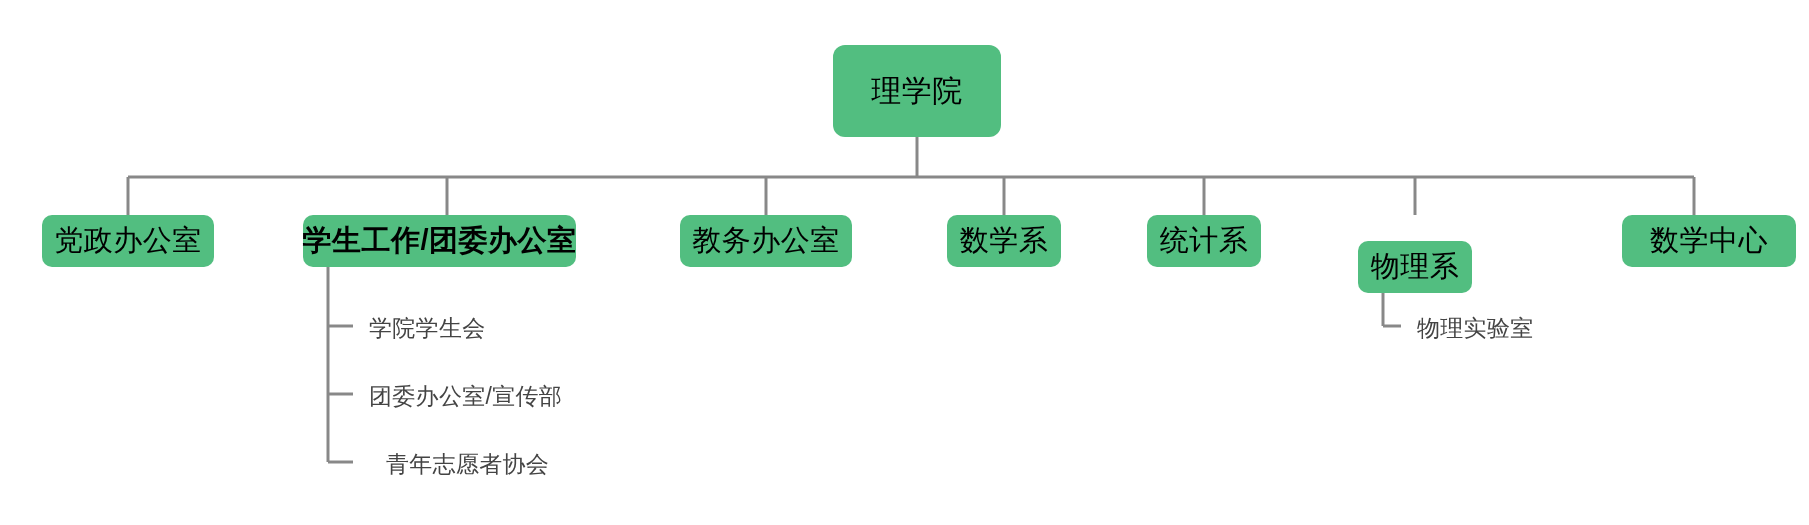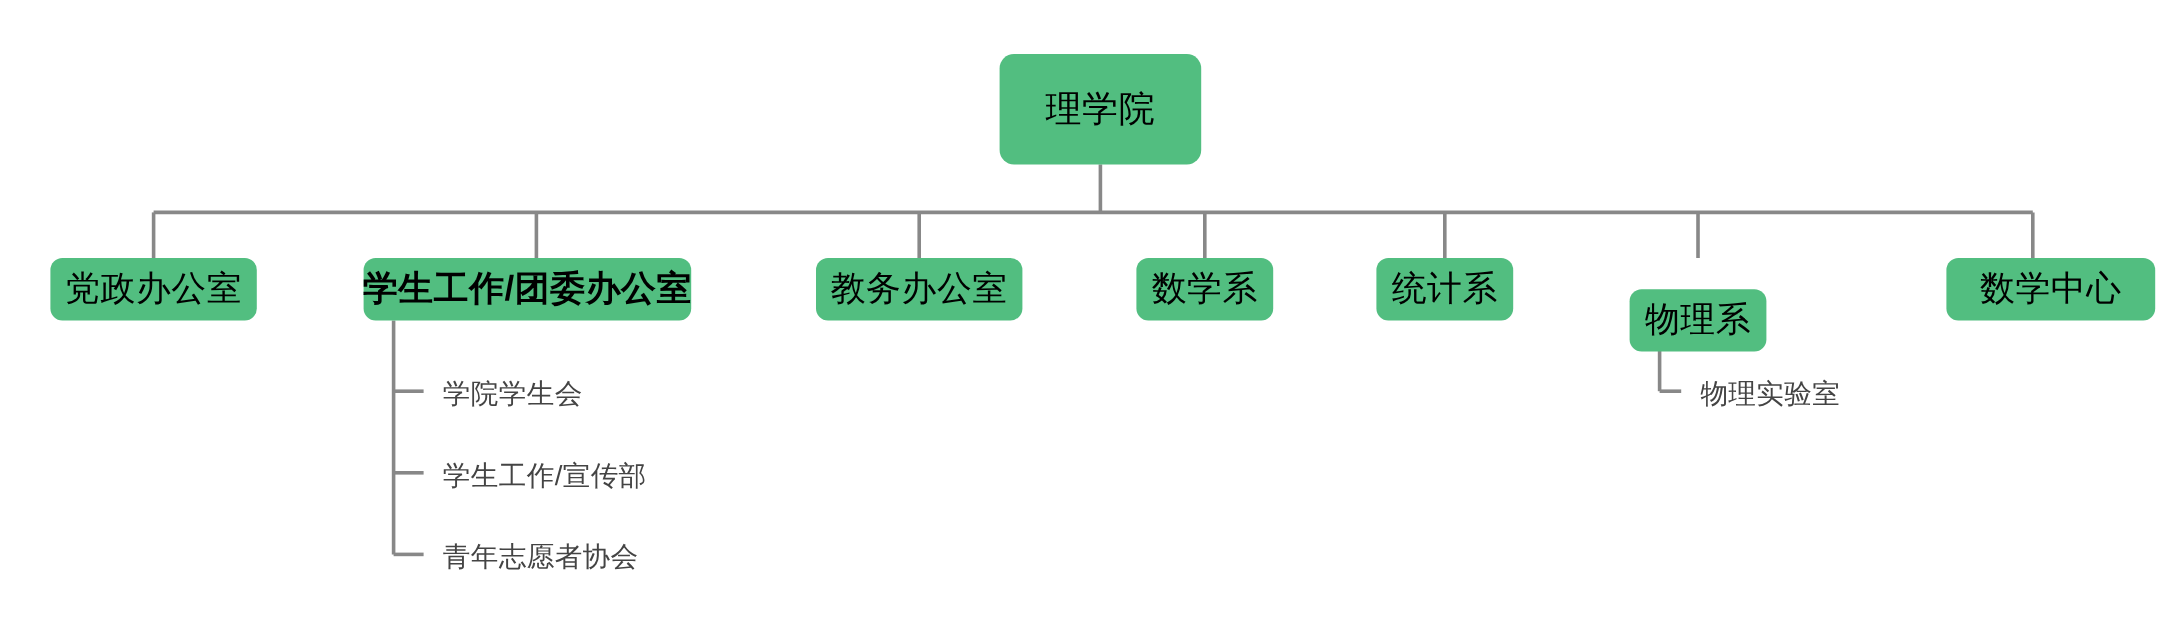--- a/index.html
+++ b/index.html
@@ -85,17 +85,17 @@
 
   <div class="node node-l2" style="left: 42px; top: 215px; width: 172px; height: 52px;">党政办公室</div>
   <div class="node node-l2" style="left: 303px; top: 215px; width: 273px; height: 52px; font-weight: bold;">学生工作/团委办公室</div>
   <div class="node node-l2" style="left: 680px; top: 215px; width: 172px; height: 52px; text-align: right;">教务办公室</div>
   <div class="node node-l2" style="left: 947px; top: 215px; width: 114px; height: 52px; text-align: right;">数学系</div>
   <div class="node node-l2" style="left: 1147px; top: 215px; width: 114px; height: 52px;">统计系</div>
   <div class="node node-l2" style="left: 1358px; top: 215px; width: 114px; height: 52px; margin-top: 26px;">物理系</div>
   <div class="node node-l2" style="left: 1622px; top: 215px; width: 174px; height: 52px;">数学中心</div>
 
   <div class="leaf" style="left: 369px; top: 317px;">学院学生会</div>
-  <div class="leaf" style="left: 369px; top: 385px;">学生工作/宣传部</div>
-  <div class="leaf" style="left: 369px; top: 453px;">青年志愿者协会</div>
+  <div class="leaf" style="left: 369px; top: 385px;">团委办公室/宣传部</div>
+  <div class="leaf" style="left: 386px; top: 453px;">青年志愿者协会</div>
   <div class="leaf" style="left: 1417px; top: 317px; text-align: right;">物理实验室</div>
 
 </div>
 
 </body></html>

